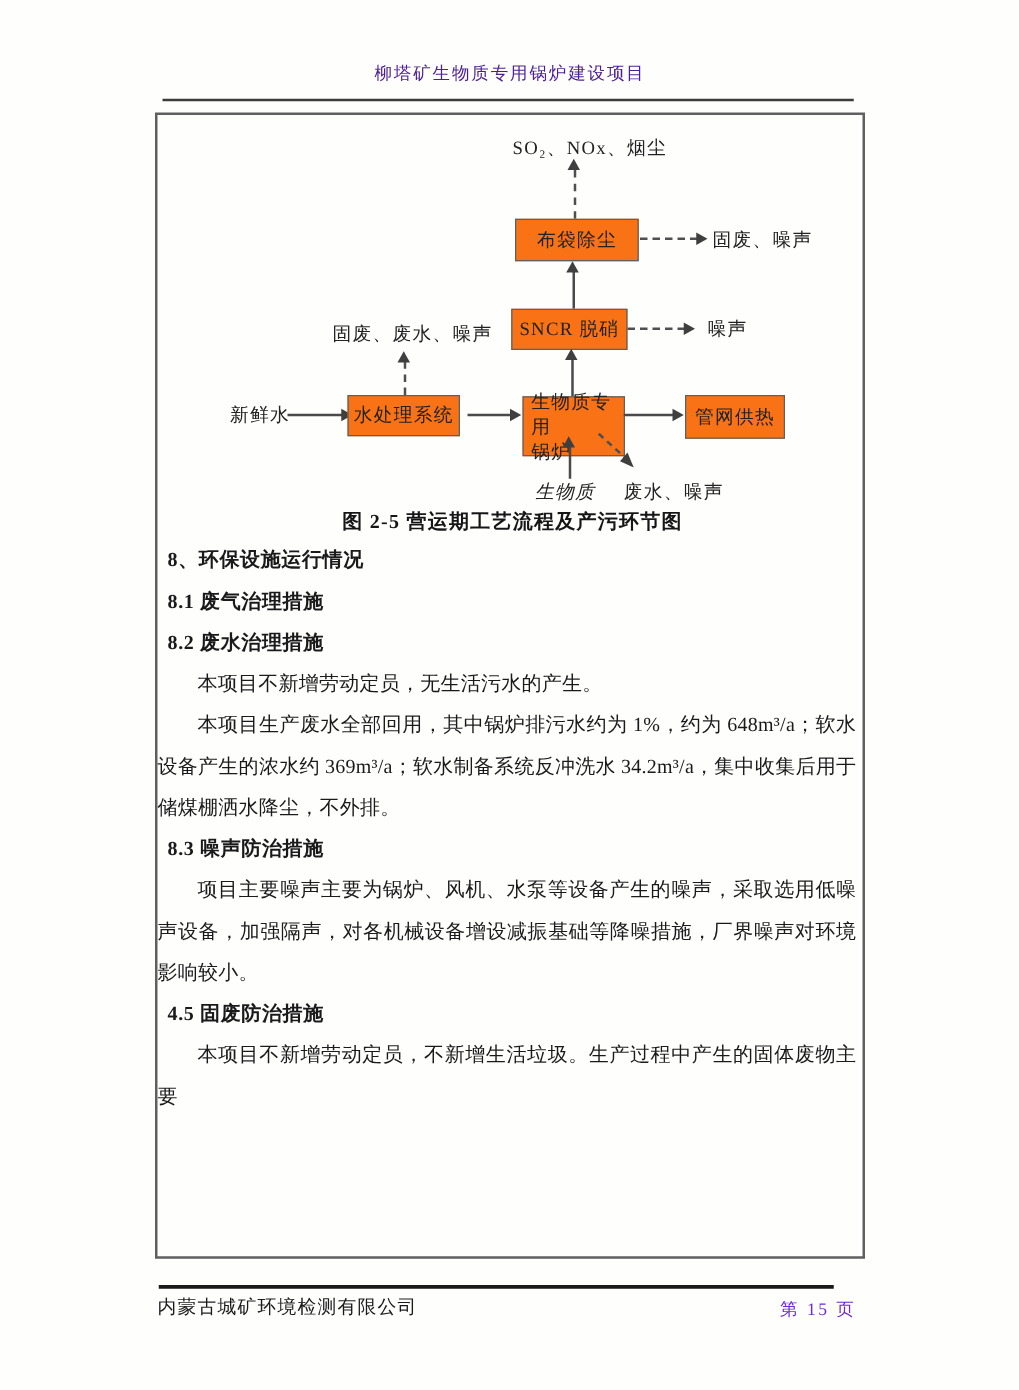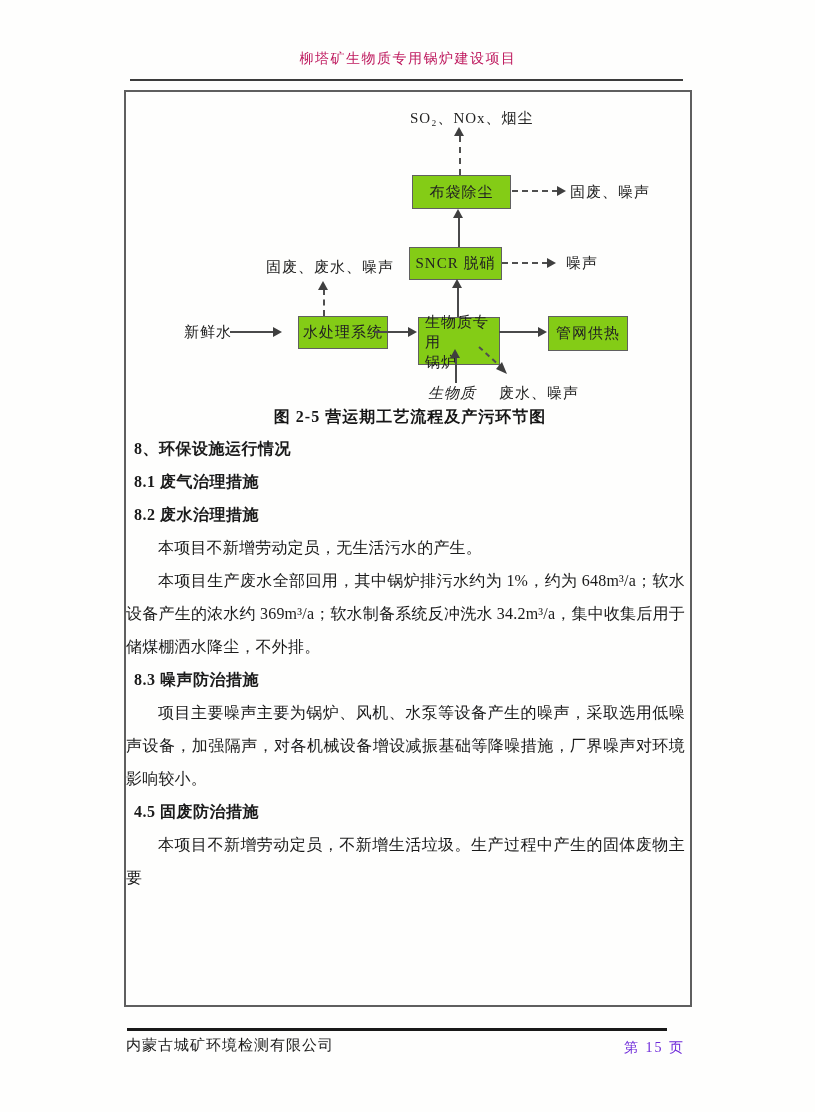--- a/index.html
+++ b/index.html
@@ -5,29 +5,29 @@
   html,body { margin:0; padding:0; background:#e8e8e8; }
   .page {
     position:relative; width:815px; height:1112px; margin:0 auto;
     background:#fefefd; overflow:hidden;
     font-family:"Liberation Serif","DejaVu Serif",serif; color:#1c1c1c;
   }
   .abs { position:absolute; }
 
   
   .header-title { top:50px; left:125px; width:566px; text-align:center;
-    font-size:14px; letter-spacing:1.5px; color:#be185d; }
+    font-size:14px; letter-spacing:1.5px; color:#4c1d95; }
   .header-rule { top:79px; left:130px; width:553px; height:2px; background:#3c3c3c; }
 
   
   .content-box { left:124px; top:90px; width:564px; height:913px;
     border:2px solid #5f5f5f; background:transparent; }
 
   
-  .fc-node { position:absolute; border:1.5px solid #606060; background:#84cc16;
+  .fc-node { position:absolute; border:1.5px solid #606060; background:#f97316;
     display:flex; align-items:center; justify-content:center;
     font-size:15px; color:#222; letter-spacing:1px; }
   .fc-label { position:absolute; font-size:15px; color:#222; letter-spacing:1px; white-space:nowrap; }
   .ln-v-solid { position:absolute; width:0; border-left:2px solid #4a4a4a; }
   .ln-h-solid { position:absolute; height:0; border-top:2px solid #4a4a4a; }
   .ln-v-dash  { position:absolute; width:0; border-left:2px dashed #4f4f4f; }
   .ln-h-dash  { position:absolute; height:0; border-top:2px dashed #4f4f4f; }
   .ah-up { position:absolute; width:0; height:0;
     border-left:5px solid transparent; border-right:5px solid transparent;
     border-bottom:9px solid #3f3f3f; }
@@ -95,21 +95,21 @@
       <div class="ln-v-solid" style="left:457px; top:287px; height:30px;"></div>
       <div class="ah-up" style="left:452px; top:279px;"></div>
     </div>
 
     <div class="fc-label" style="left:184px; top:323px;">新鲜水</div>
     <div>
       <div class="ln-h-solid" style="left:230px; top:331px; width:44px;"></div>
       <div class="ah-right" style="left:273px; top:327px;"></div>
     </div>
 
-    <div class="fc-node" style="left:298px; top:316px; width:88px; height:31px;">
+    <div class="fc-node" style="left:278px; top:316px; width:88px; height:31px;">
       <span>水处理系统</span>
     </div>
 
     <div>
       <div class="ln-v-dash" style="left:323px; top:289px; height:27px;"></div>
       <div class="ah-up" style="left:318px; top:281px;"></div>
     </div>
     <div class="fc-label" style="left:266px; top:258px;">固废、废水、噪声</div>
 
     <div>

